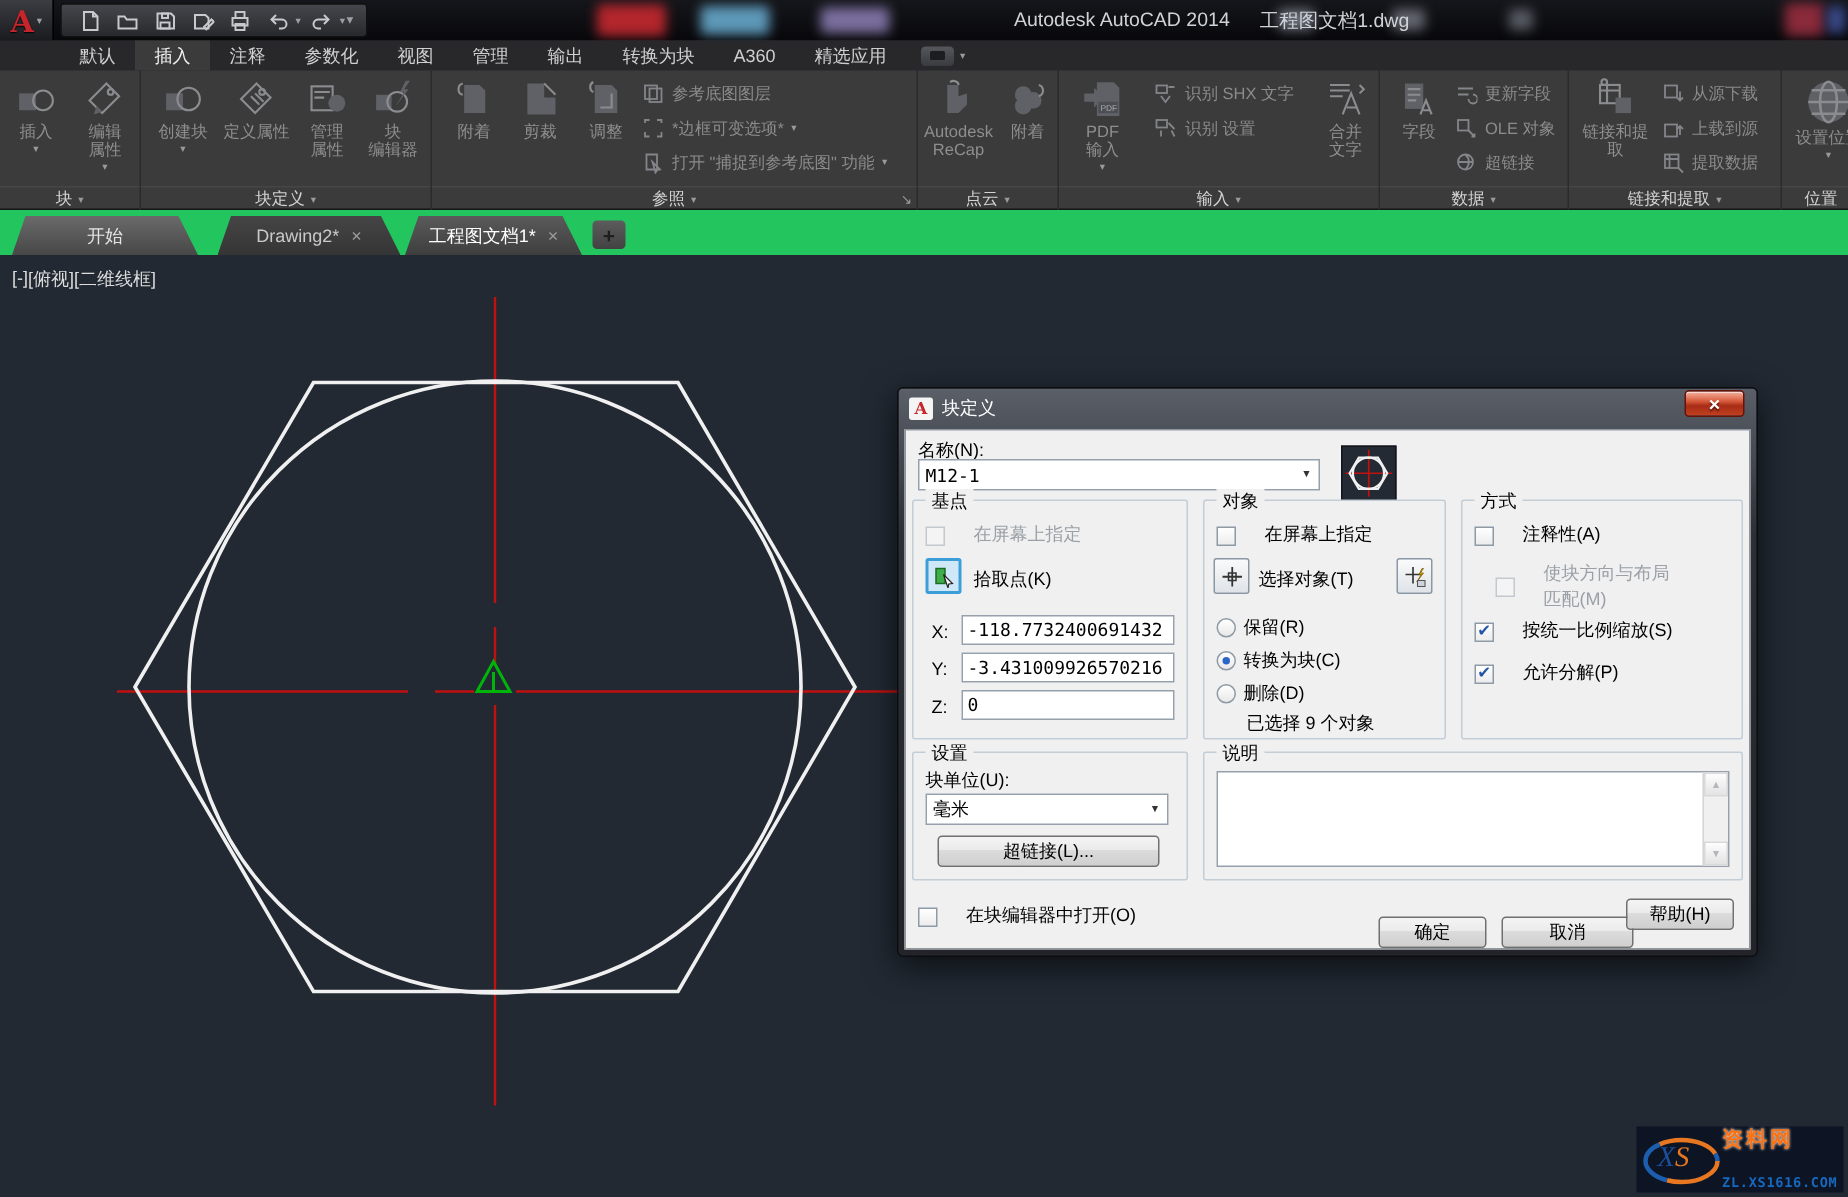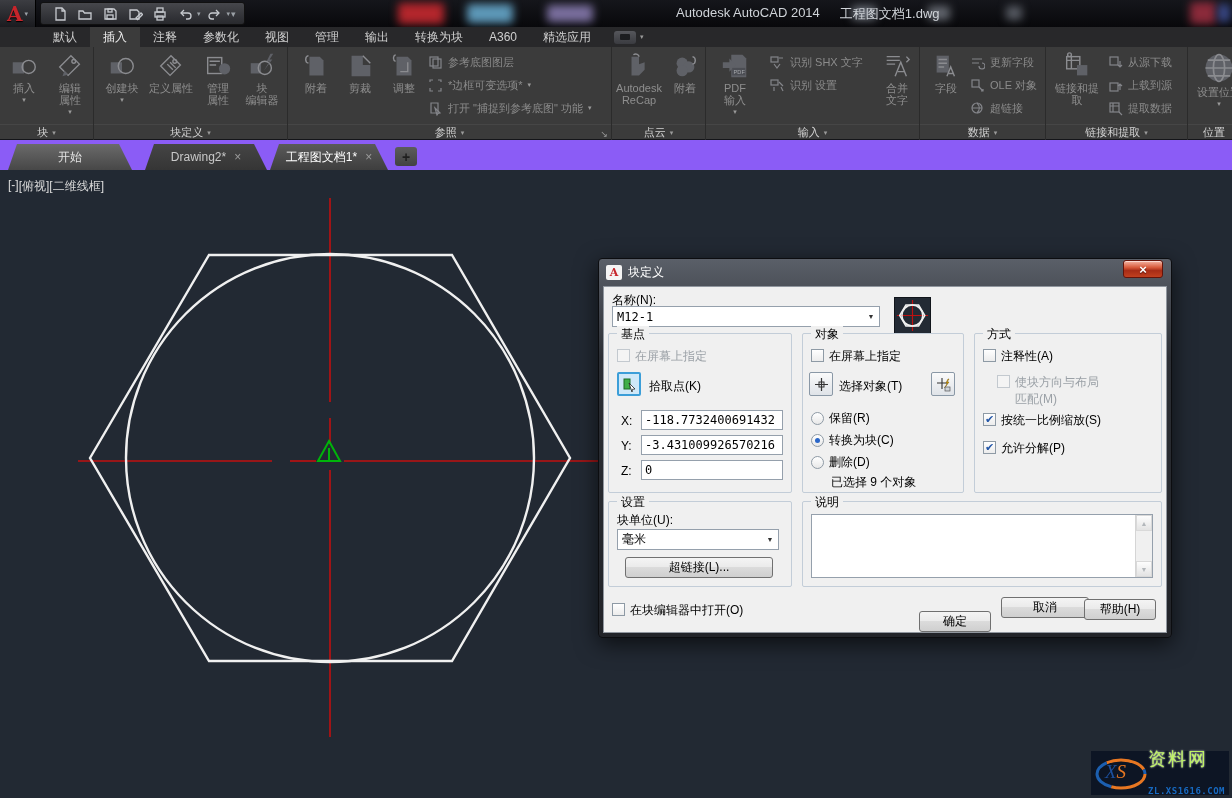--- a/index.html
+++ b/index.html
@@ -34,53 +34,53 @@
   .rbtn{position:absolute;top:3px;display:flex;flex-direction:column;align-items:center;color:#8e8e8e;font-size:11px;line-height:12px;text-align:center}
   .ric{width:32px;height:32px;display:flex;align-items:center;justify-content:center}
   .ric svg{stroke:#8b8c90;fill:none;stroke-width:1.5}
   .ric svg .fl{fill:#5f6167;stroke:none}
   .rrow{position:absolute;display:flex;align-items:center;gap:5px;color:#8b8b8b;font-size:11px;height:16px;white-space:nowrap}
   .mi{width:15px;height:15px;flex:0 0 15px}
   .mi svg{stroke:#84858a;fill:none;stroke-width:1.2}
   .ddv{font-size:7px;color:#9a9a9a}
 
   
-  .filetabs{position:absolute;left:0;top:140px;width:100%;height:30px;background:#8b5cf6}
+  .filetabs{position:absolute;left:0;top:140px;width:100%;height:30px;background:#22c55e}
   .ftab{position:absolute;top:4px;height:26px;display:flex;align-items:center;justify-content:center;gap:8px;font-size:12px;color:#c9c9c9;background:linear-gradient(#454545,#353535);clip-path:polygon(9px 0,calc(100% - 13px) 0,100% 100%,0 100%)}
   .ftab.start{background:linear-gradient(#6a6a6a,#474747);color:#e4e4e4}
   .ftab.active{background:linear-gradient(#5a5a5a,#3e3e3e);color:#fff}
   .fx{color:#9b9b9b;font-size:12px}
   .fplus{position:absolute;top:7px;width:22px;height:19px;background:linear-gradient(#5c5c5c,#424242);border-radius:3px;color:#1f1f1f;font-weight:bold;display:flex;align-items:center;justify-content:center;font-size:14px}
 
   
   .canvas{position:absolute;left:0;top:170px;width:1232px;height:628px;background:#222933}
   .vplabel{position:absolute;left:8px;top:8px;font-size:12px;color:#dcdcdc;display:flex}
   .draw{position:absolute;left:0;top:0}
 
   
   .wmark{position:absolute;right:3px;bottom:3px;width:138px;height:44px;background:#0d1524;display:flex;align-items:center;padding:2px 4px;gap:4px}
   .wm-oval{position:relative;width:52px;height:34px}
   .wm-oval svg{position:absolute;left:0;top:0}
   .wm-xs{position:absolute;left:10px;top:5px;font-style:italic;font-weight:normal;font-size:19px;font-family:"Liberation Serif","DejaVu Serif",serif}
   .wm-xs .x{color:#1c4f9c}.wm-xs .s{color:#e87722}
   .wm-right{display:flex;flex-direction:column;line-height:1}
-  .wm-name{font-size:18px;font-weight:normal;color:#bef264;letter-spacing:2px;text-shadow:0 0 2px #fff}
+  .wm-name{font-size:14px;font-weight:bold;color:#f97316;letter-spacing:2px;text-shadow:0 0 2px #fff}
   .wm-url{font-size:9px;font-weight:bold;color:#1769c0;letter-spacing:.5px;margin-top:19px;font-family:"DejaVu Sans Mono","Liberation Mono",monospace}
 
   
   .dlg{position:absolute;left:598px;top:88px;width:574px;height:380px;border:1px solid #0c0d10;border-radius:4px;background:linear-gradient(#5a5f68,#2c2f35 26%,#222429);box-shadow:0 6px 22px rgba(0,0,0,.65)}
   .dlg-title{position:absolute;left:0;top:0;right:0;height:27px;display:flex;align-items:center;padding-left:7px;gap:6px;color:#fff;font-size:12px}
   .dlg-aicon{width:16px;height:15px;background:#f4f4f4;border-radius:2px;display:flex;align-items:center;justify-content:center;font-weight:bold;font-size:11px;color:#c6252b;font-family:"DejaVu Serif","Liberation Serif",serif}
   .dlg-close{position:absolute;right:8px;top:1px;width:40px;height:18px;border:1px solid #64140a;border-radius:3px;background:linear-gradient(#f4b5a4,#d85b3c 40%,#a72c16 60%,#c1401f);display:flex;align-items:center;justify-content:center;color:#fff;font-weight:bold;font-size:13px;text-shadow:0 1px 1px #5c0f05;box-shadow:inset 0 1px 0 rgba(255,255,255,.55)}
   .dlg-client{position:absolute;left:4px;right:4px;top:27px;bottom:4px;background:#f0f0f0;border:1px solid #90969e;font-size:12px;color:#000}
 
   .grp{position:absolute;border:1px solid #c3cdd8;border-radius:2px}
   .gt{position:absolute;top:-8px;left:8px;background:#f0f0f0;padding:0 4px;font-size:12px;color:#000;white-space:nowrap}
 
-  .cb{position:absolute;display:flex;align-items:flex-start;gap:5px;white-space:nowrap}
+  .cb{position:absolute;display:flex;align-items:center;gap:19px;white-space:nowrap}
   .cbx{width:13px;height:13px;border:1px solid #8e9aa5;background:linear-gradient(#fff,#ececec);flex:0 0 13px;display:flex;align-items:center;justify-content:center;font-size:11px;line-height:11px;color:#2457a8;margin-top:1px}
   .cb.dis{color:#9aa0a6}.cb.dis .cbx{border-color:#c3c9cf;background:#f4f4f4}
   .rd{position:absolute;display:flex;align-items:center;gap:5px;white-space:nowrap}
   .rdo{width:13px;height:13px;border:1px solid #8e9aa5;border-radius:50%;background:linear-gradient(#fff,#e8e8e8);flex:0 0 13px;position:relative}
   .rd.sel .rdo::after{content:"";position:absolute;left:3px;top:3px;width:5px;height:5px;border-radius:50%;background:#2a66c8}
 
   .fld{position:absolute;height:20px;background:#fff;border:1px solid #95a0ac;font-family:"DejaVu Sans Mono","Liberation Mono",monospace;font-size:12px;color:#000;padding:0 3px;line-height:18px}
   input.fld{outline:none}
   .combo{position:absolute;height:21px;background:#fff;border:1px solid #95a0ac;display:flex;align-items:center}
   .combo .cval{flex:1;padding-left:4px;font-family:"DejaVu Sans Mono","Liberation Mono",monospace;font-size:12px}
@@ -671,18 +671,18 @@
             <span class="carr">▼</span>
           </div>
           <div class="pbtn" style="left:16px;top:55px;width:148px">超链接(L)...</div>
         </div>
 
         <div class="cb" style="left:8px;top:315px">
           <span class="cbx"></span>
           <span>在块编辑器中打开(O)</span>
         </div>
         <div class="pbtn" style="left:315px;top:324px;width:72px">确定</div>
-        <div class="pbtn" style="left:397px;top:310px;width:88px">取消</div>
+        <div class="pbtn" style="left:397px;top:324px;width:88px">取消</div>
         <div class="pbtn" style="left:480px;top:312px;width:72px">帮助(H)</div>
       </div>
     </div>
   </div>
 </div>
 
 </body></html>

